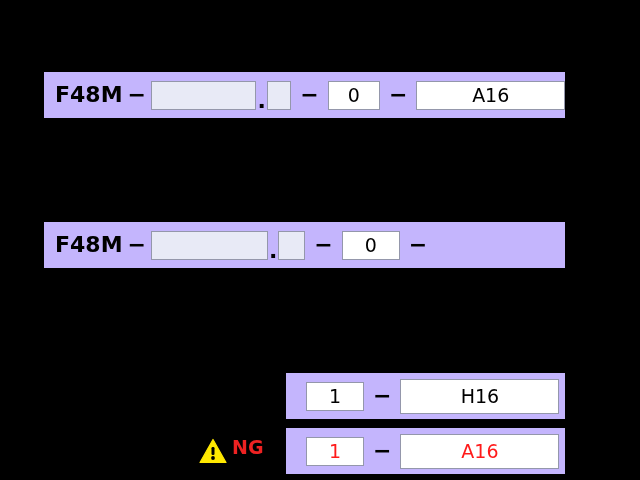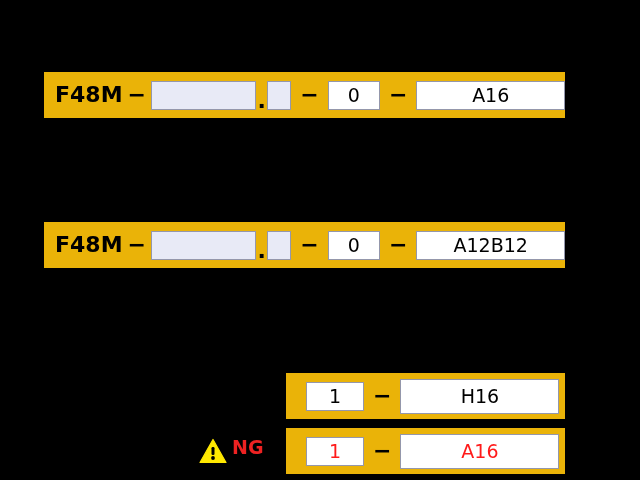--- a/index.html
+++ b/index.html
@@ -11,21 +11,21 @@
     width: 640px;
     height: 480px;
     position: relative;
     overflow: hidden;
     font-family: "DejaVu Sans", "Liberation Sans", sans-serif;
   }
 
   
   .panel {
     position: absolute;
-    background: #eab308;
+    background: #c4b5fd;
     display: flex;
     align-items: center;
     box-sizing: border-box;
   }
   .panel-row1 { left: 44px;  top: 72px;  width: 521px; height: 46px; padding-left: 11px; }
   .panel-row2 { left: 44px;  top: 222px; width: 521px; height: 46px; padding-left: 11px; }
   .panel-row3 { left: 286px; top: 373px; width: 279px; height: 46px; padding-left: 20px; }
   .panel-row4 { left: 286px; top: 428px; width: 279px; height: 46px; padding-left: 20px; }
 
   
@@ -118,21 +118,20 @@
 
 <div class="panel panel-row2">
   <span class="prefix">F48M</span>
   <span class="sep-dash">−</span>
   <span class="field field-muted f-serial"></span>
   <span class="sep-dot">.</span>
   <span class="field field-muted f-subser"></span>
   <span class="sep-dash sep-dash-wide">−</span>
   <span class="field f-zero">0</span>
   <span class="sep-dash sep-dash-wide">−</span>
-  <span class="field f-code">A12B12</span>
 </div>
 
 <div class="panel panel-row3">
   <span class="field f-one">1</span>
   <span class="sep-dash sep-dash-wide">−</span>
   <span class="field f-code2">H16</span>
 </div>
 
 <div class="panel panel-row4">
   <span class="field f-one field-ng">1</span>

